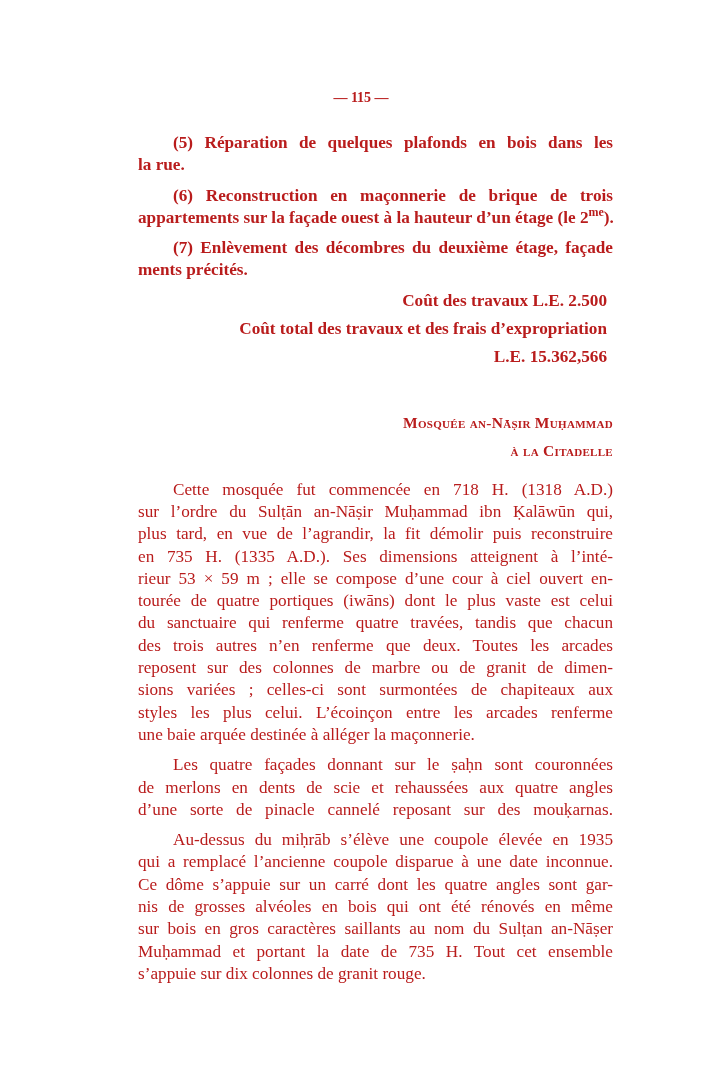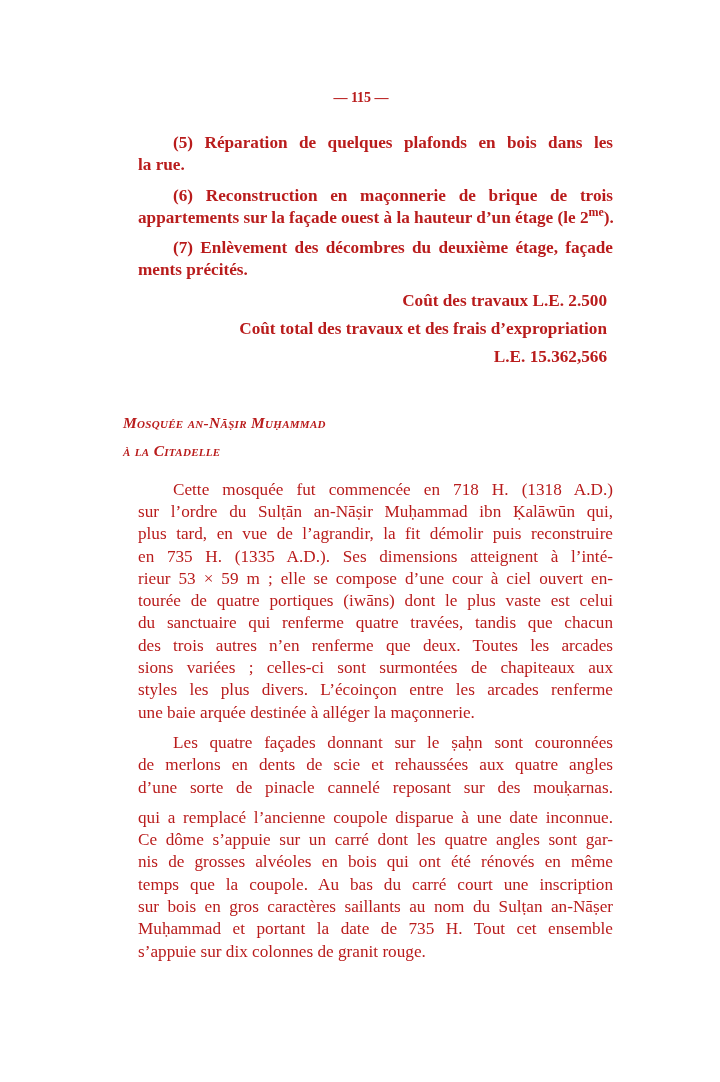--- a/index.html
+++ b/index.html
@@ -8,21 +8,21 @@
     position: absolute; left: 103px; top: 88px; width: 510px;
     font-family: "Liberation Serif", "DejaVu Serif", serif;
     color: #b91c1c; font-size: 17.2px; line-height: 22.3px; font-weight: bold;
   }
   .folio { text-align: center; font-size: 14px; line-height: 20px; margin-bottom: 24px; padding-left: 6px; }
   .para { text-align: justify; text-indent: 35px; margin: 0 0 8px 0; }
   .line { display: block; text-align: justify; text-align-last: justify; white-space: nowrap; }
   .line.last { text-align-last: left; }
   .line.indent { padding-left: 35px; }
   .cost { text-align: right; margin: 6px; }
-  .heading { text-align: left; font-variant: small-caps; font-size: 15.5px; line-height: 28px; letter-spacing: 0.3px; margin-top: 40px; margin-bottom: 8px; padding-left: 20px; font-style: italic; }
+  .heading { text-align: right; font-variant: small-caps; font-size: 15.5px; line-height: 28px; letter-spacing: 0.3px; margin-top: 40px; margin-bottom: 8px; padding-left: 20px; }
   .heading .l2 { display:block; }
   sup { font-size: 12px; line-height: 0; }
   .body-text { font-weight: normal; }
 </style>
 </head>
 <body>
 
 <div class="page">
   <div class="folio">— 115 —</div>
 
@@ -52,33 +52,34 @@
 
   <div class="para body-text" style="margin-top:14px;">
     <span class="line indent">Cette mosquée fut commencée en 718 H. (1318 A.D.)</span>
     <span class="line">sur l’ordre du Sulṭān an-Nāṣir Muḥammad ibn Ḳalāwūn qui,</span>
     <span class="line">plus tard, en vue de l’agrandir, la fit démolir puis reconstruire</span>
     <span class="line">en 735 H. (1335 A.D.). Ses dimensions atteignent à l’inté-</span>
     <span class="line">rieur 53 × 59 m ; elle se compose d’une cour à ciel ouvert en-</span>
     <span class="line">tourée de quatre portiques (iwāns) dont le plus vaste est celui</span>
     <span class="line">du sanctuaire qui renferme quatre travées, tandis que chacun</span>
     <span class="line">des trois autres n’en renferme que deux. Toutes les arcades</span>
+    <span class="line">reposent sur des colonnes de marbre ou de granit de dimen-</span>
     <span class="line">sions variées ; celles-ci sont surmontées de chapiteaux aux</span>
-    <span class="line">styles les plus divers. L’écoinçon entre les arcades renferme</span>
+    <span class="line">styles les plus celui. L’écoinçon entre les arcades renferme</span>
     <span class="line last">une baie arquée destinée à alléger la maçonnerie.</span>
   </div>
 
   <div class="para body-text">
     <span class="line indent">Les quatre façades donnant sur le ṣaḥn sont couronnées</span>
     <span class="line">de merlons en dents de scie et rehaussées aux quatre angles</span>
     <span class="line">d’une sorte de pinacle cannelé reposant sur des mouḳarnas.</span>
   </div>
 
   <div class="para body-text">
+    <span class="line indent">Au-dessus du miḥrāb s’élève une coupole élevée en 1935</span>
     <span class="line">qui a remplacé l’ancienne coupole disparue à une date inconnue.</span>
     <span class="line">Ce dôme s’appuie sur un carré dont les quatre angles sont gar-</span>
     <span class="line">nis de grosses alvéoles en bois qui ont été rénovés en même</span>
-    <span class="line">temps que la coupole. Au bas du carré court une inscription</span>
     <span class="line">sur bois en gros caractères saillants au nom du Sulṭan an-Nāṣer</span>
     <span class="line">Muḥammad et portant la date de 735 H. Tout cet ensemble</span>
     <span class="line last">s’appuie sur dix colonnes de granit rouge.</span>
   </div>
 </div>
 
 </body></html>

